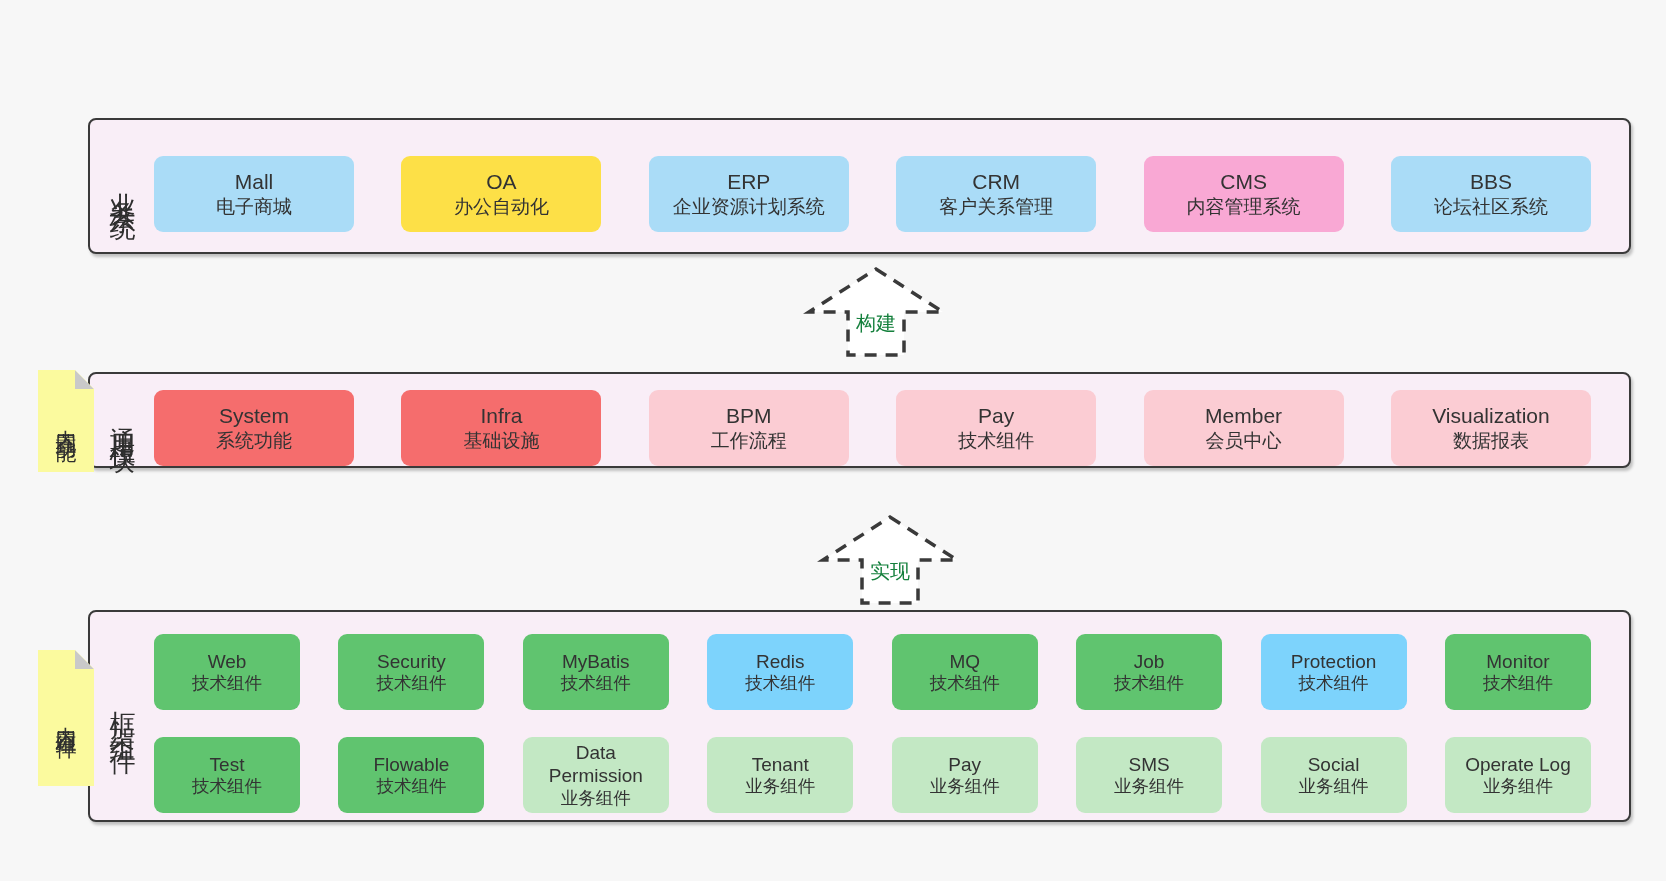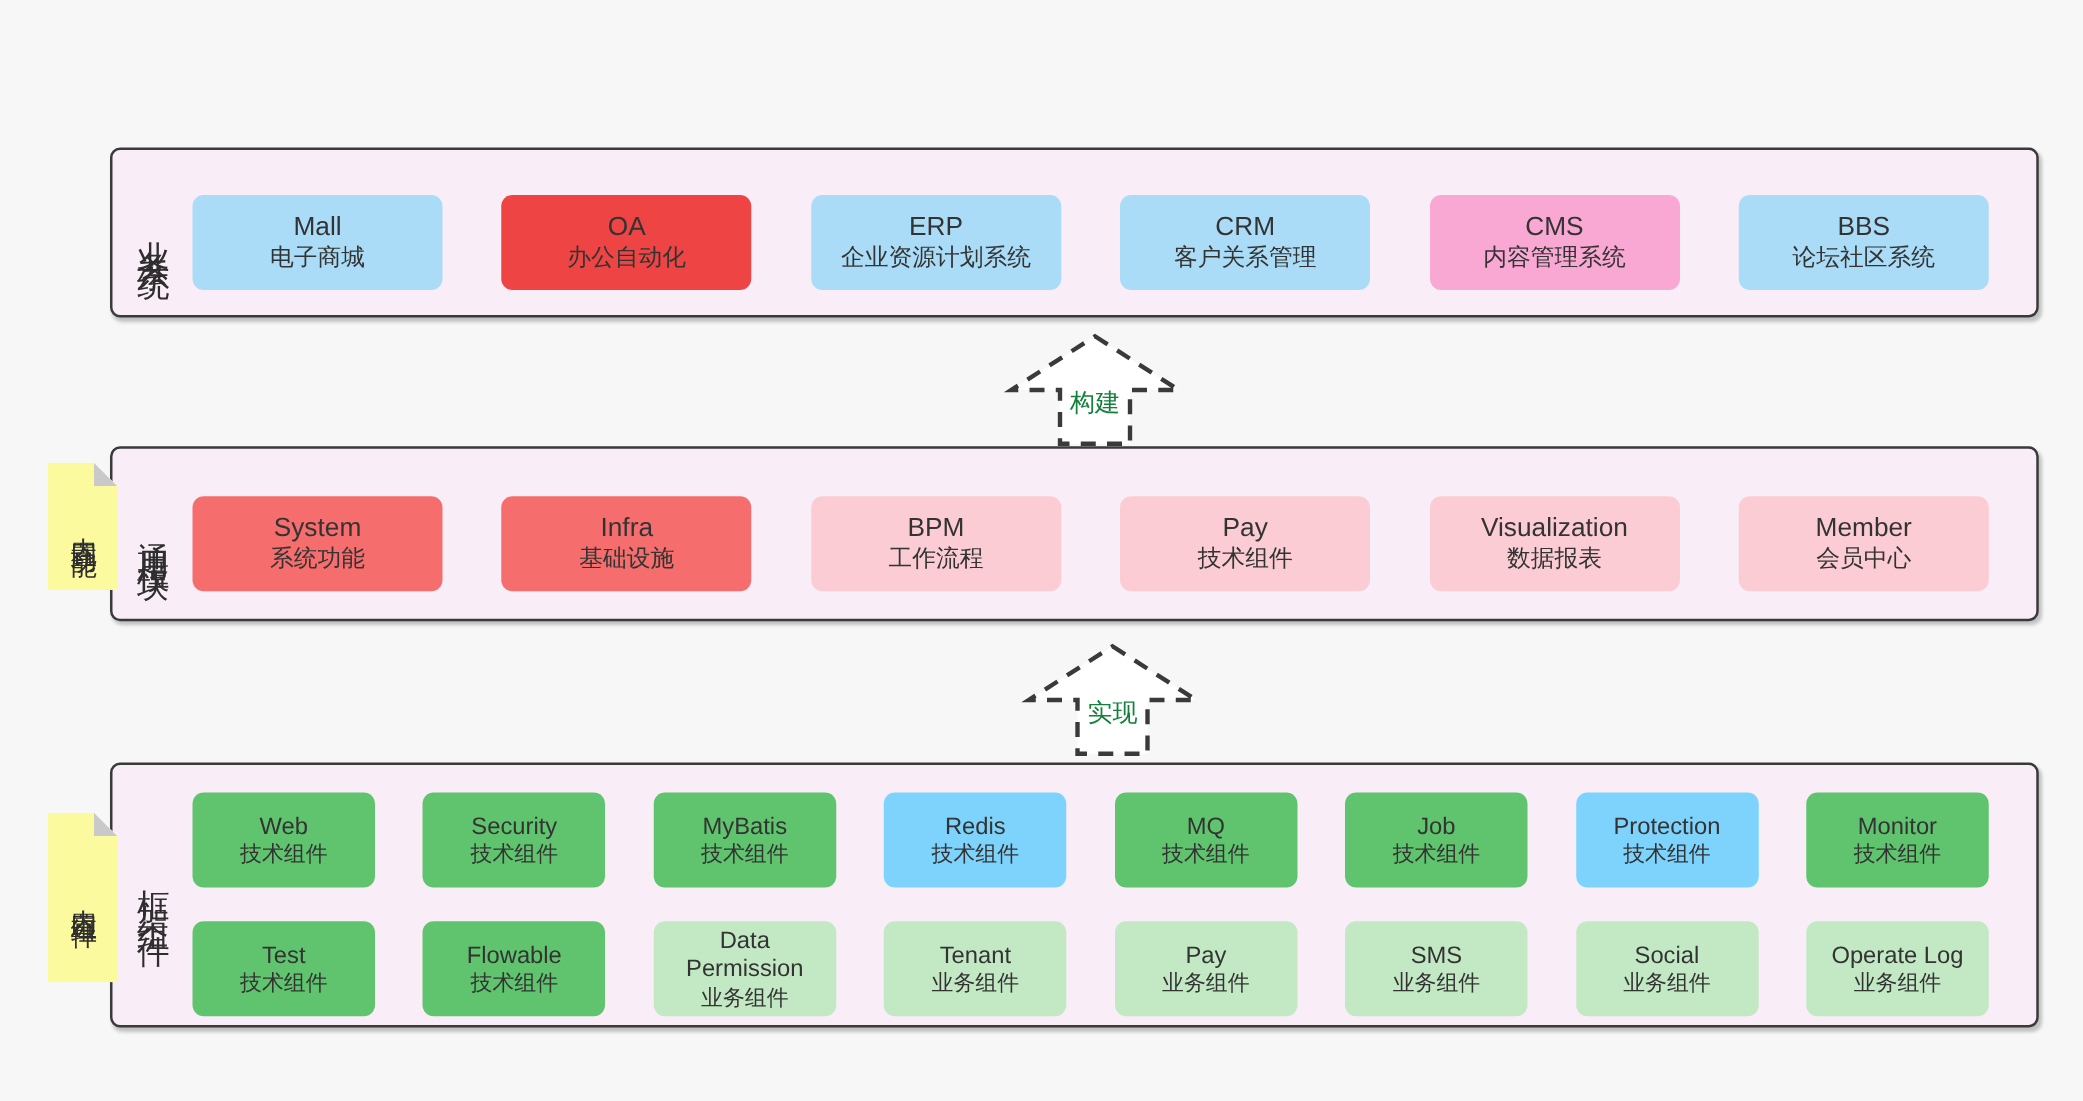--- a/index.html
+++ b/index.html
@@ -18,21 +18,21 @@
   .band {
     position: absolute;
     left: 88px;
     width: 1543px;
     background: #f9eef7;
     border: 2px solid #3a3a3a;
     border-radius: 8px;
     box-shadow: 2px 3px 3px rgba(0,0,0,0.22);
   }
   .band-1 { top: 118px; height: 136px; }
-  .band-2 { top: 357px; height: 140px; }
+  .band-2 { top: 372px; height: 96px; }
   .band-3 { top: 610px; height: 212px; }
 
   .vlabel {
     position: absolute;
     left: 16px;
     top: 50%;
     transform: translateY(-50%);
     writing-mode: vertical-rl;
     text-orientation: upright;
     font-size: 26px;
@@ -138,21 +138,21 @@
 <div class="canvas">
 
   <section class="band band-1">
     <div class="vlabel">业务系统</div>
     <div class="rows">
       <div class="boxrow">
         <div class="box w200" style="background: rgb(170, 220, 247);">
           <div class="t">Mall</div>
           <div class="s">电子商城</div>
         </div>
-        <div class="box w200" style="background: #ef4444;">
+        <div class="box w200" style="background: #fde047;">
           <div class="t">OA</div>
           <div class="s">办公自动化</div>
         </div>
         <div class="box w200" style="background: rgb(170, 220, 247);">
           <div class="t">ERP</div>
           <div class="s">企业资源计划系统</div>
         </div>
         <div class="box w200" style="background: rgb(170, 220, 247);">
           <div class="t">CRM</div>
           <div class="s">客户关系管理</div>
@@ -190,26 +190,26 @@
         </div>
         <div class="box w200" style="background: rgb(251, 204, 211);">
           <div class="t">BPM</div>
           <div class="s">工作流程</div>
         </div>
         <div class="box w200" style="background: rgb(251, 204, 211);">
           <div class="t">Pay</div>
           <div class="s">技术组件</div>
         </div>
         <div class="box w200" style="background: rgb(251, 204, 211);">
+          <div class="t">Member</div>
+          <div class="s">会员中心</div>
+        </div>
+        <div class="box w200" style="background: rgb(251, 204, 211);">
           <div class="t">Visualization</div>
           <div class="s">数据报表</div>
-        </div>
-        <div class="box w200" style="background: rgb(251, 204, 211);">
-          <div class="t">Member</div>
-          <div class="s">会员中心</div>
         </div>
       </div>
     </div>
   </section>
   <div class="note note-1">
     <span class="fold"></span>
     <div class="ntext">内置功能</div>
   </div>
 
   <div class="arrow arrow-2">

